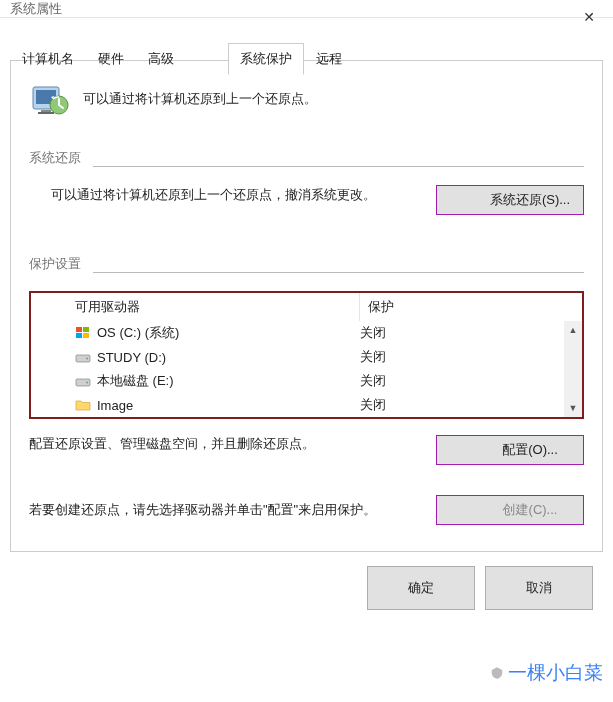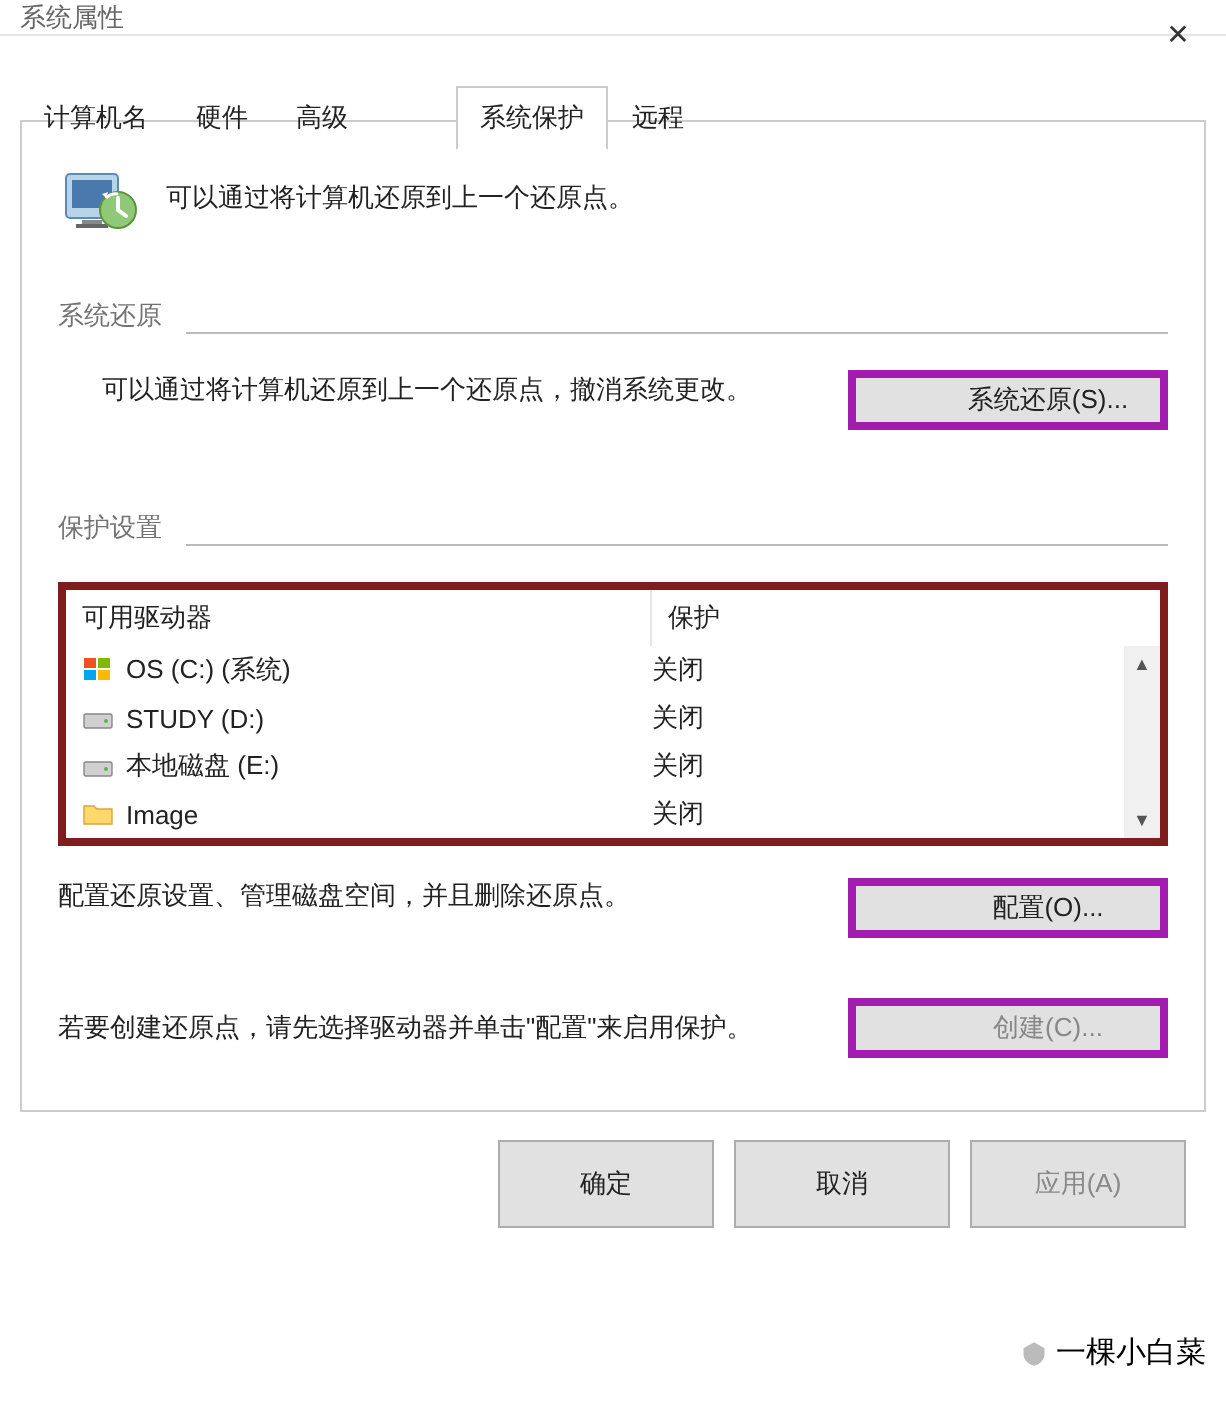--- a/index.html
+++ b/index.html
@@ -12,44 +12,44 @@
     .tab { padding: 6px 11px; font-size: 13px; color: #222; border: 1px solid transparent; cursor: default; position: relative; top: 15px; }
     .tab.active { border: 1px solid #ccc; border-bottom: 1px solid #fff; background: #fff; margin-left: 42px; }
     .pane { padding: 18px 18px 16px 18px; border: 1px solid #ccc; border-top: none; }
     .intro { display: flex; gap: 14px; align-items: center; margin-bottom: 30px; }
     .intro-icon { width: 40px; height: 40px; flex-shrink: 0; }
     .intro-text { font-size: 13px; color: #222; }
     .section-title { font-size: 13px; color: #737373; display: flex; align-items: flex-end; gap: 12px; margin-bottom: 18px; }
     .section-title .line { flex: 1; height: 1px; background: #bbb; }
     .restore-row { display: flex; align-items: flex-start; gap: 20px; margin-bottom: 40px; }
     .restore-text { font-size: 13px; color: #222; line-height: 1.6; flex: 1; margin-left: 22px; }
-    .gray-btn { width: 160px; height: 30px; background: #e1e1e1; border: 4px solid #a21caf; font-size: 13px; color: #222; display: flex; align-items: center; justify-content: center; cursor: default; padding-left: 40px; }
+    .gray-btn { width: 148px; height: 30px; background: #e1e1e1; border: 1px solid #a21caf; font-size: 13px; color: #222; display: flex; align-items: center; justify-content: center; cursor: default; padding-left: 40px; }
     .gray-btn.disabled { color: #888; }
-    .drive-table { border: 4px solid #7f1d1d; width: 100%; margin-bottom: 16px; }
+    .drive-table { border: 2px solid #7f1d1d; width: 100%; margin-bottom: 16px; padding-left: 36px; }
     .drive-header { display: flex; background: #fff; }
     .drive-header-cell { padding: 5px 8px; font-size: 13px; color: #222; background: #fff; border-right: 1px solid #e5e5e5; }
     .drive-header-cell.c1 { flex: 0 0 293px; }
     .drive-header-cell.c2 { flex: 1; border-right: none; }
     .drive-body { position: relative; display: flex; }
     .drive-list { flex: 1; }
     .drive-row { display: flex; padding: 3px 8px; font-size: 13px; color: #222; align-items: center; }
     .drive-row .c1 { flex: 0 0 285px; display: flex; align-items: center; gap: 6px; }
     .drive-row .c2 { flex: 1; }
     .drive-icon { width: 16px; height: 16px; flex-shrink: 0; }
     .scrollbar { width: 18px; background: #f0f0f0; display: flex; flex-direction: column; }
     .scroll-arrow { height: 18px; background: #f0f0f0; display: flex; align-items: center; justify-content: center; font-size: 9px; color: #555; }
     .scroll-thumb { flex: 1; background: #f0f0f0; }
     .config-row { display: flex; gap: 16px; margin-bottom: 30px; }
     .config-text { font-size: 13px; color: #222; flex: 1; }
     .create-row { display: flex; align-items: center; gap: 16px; margin-bottom: 10px; }
     .create-text { font-size: 13px; color: #222; flex: 1; line-height: 1.6; }
     .bottom-bar { display: flex; justify-content: flex-end; gap: 10px; padding: 14px 10px; }
     .bottom-btn { width: 108px; height: 44px; background: #e1e1e1; border: 1px solid #adadad; font-size: 13px; color: #222; display: flex; align-items: center; justify-content: center; cursor: default; }
     .bottom-btn.disabled { color: #888; }
-    .watermark { position: absolute; right: 10px; bottom: 16px; font-size: 15px; color: #000000; background: rgba(255,255,255,0.5); display: flex; align-items: center; gap: 4px; pointer-events: none; }
+    .watermark { position: absolute; right: 10px; bottom: 16px; font-size: 19px; color: #3b82f6; background: rgba(255,255,255,0.5); display: flex; align-items: center; gap: 4px; pointer-events: none; }
     .watermark svg { width: 14px; height: 14px; }
   </style>
 </head>
 <body>
 
 <div class="titlebar">
   <span class="titlebar-text">系统属性</span>
   <div class="close-x">✕</div>
 </div>
 
@@ -168,21 +168,20 @@
     <div class="create-row">
       <div class="create-text">若要创建还原点，请先选择驱动器并单击"配置"来启用保护。</div>
       <div class="gray-btn disabled">创建(C)...</div>
     </div>
 
   </div>
 
   <div class="bottom-bar">
     <div class="bottom-btn">确定</div>
     <div class="bottom-btn">取消</div>
-    <div class="bottom-btn disabled">应用(A)</div>
   </div>
 </div>
 
 <div class="watermark">
   <svg viewBox="0 0 24 24">
       <path fill="#bbb" d="M12 2L3 7v5c0 5 4 9 9 10 5-1 9-5 9-10V7l-9-5z"></path>
     </svg>
   <span>一棵小白菜</span>
 </div>
 

